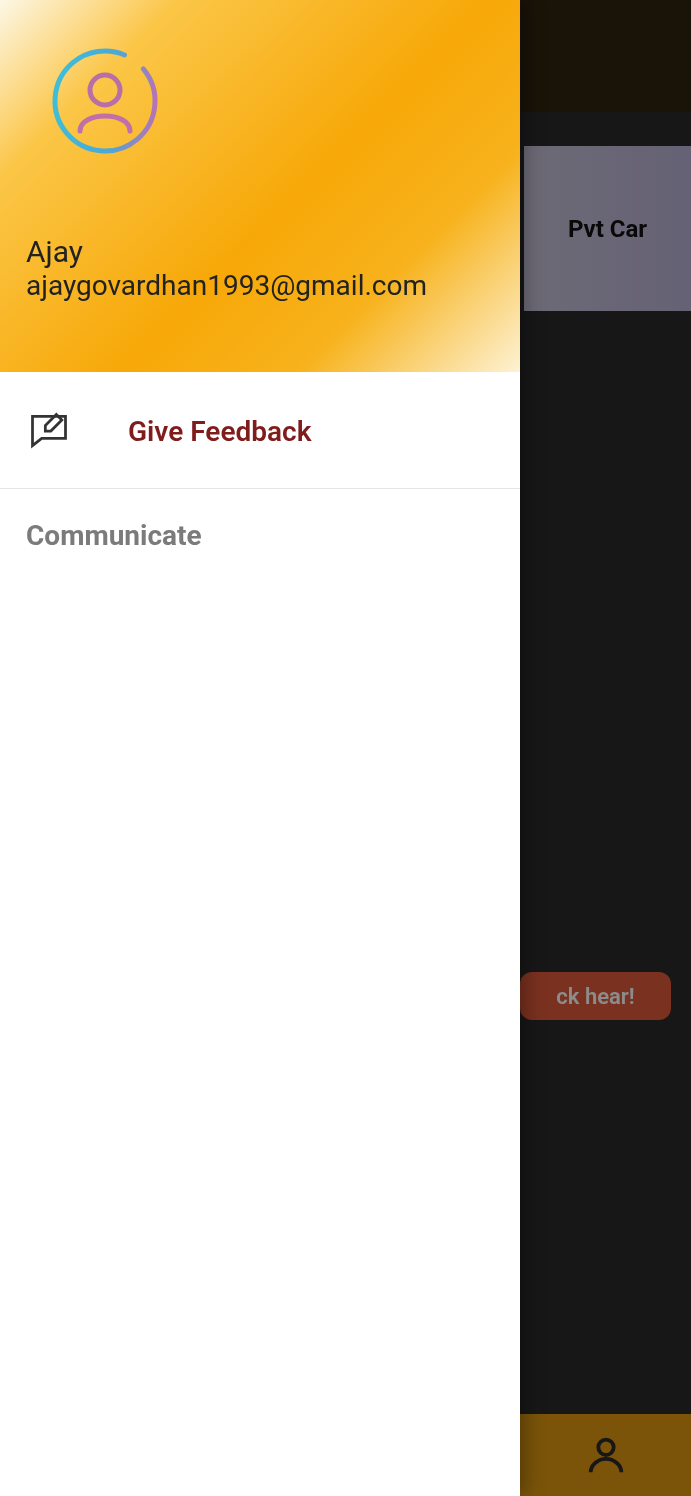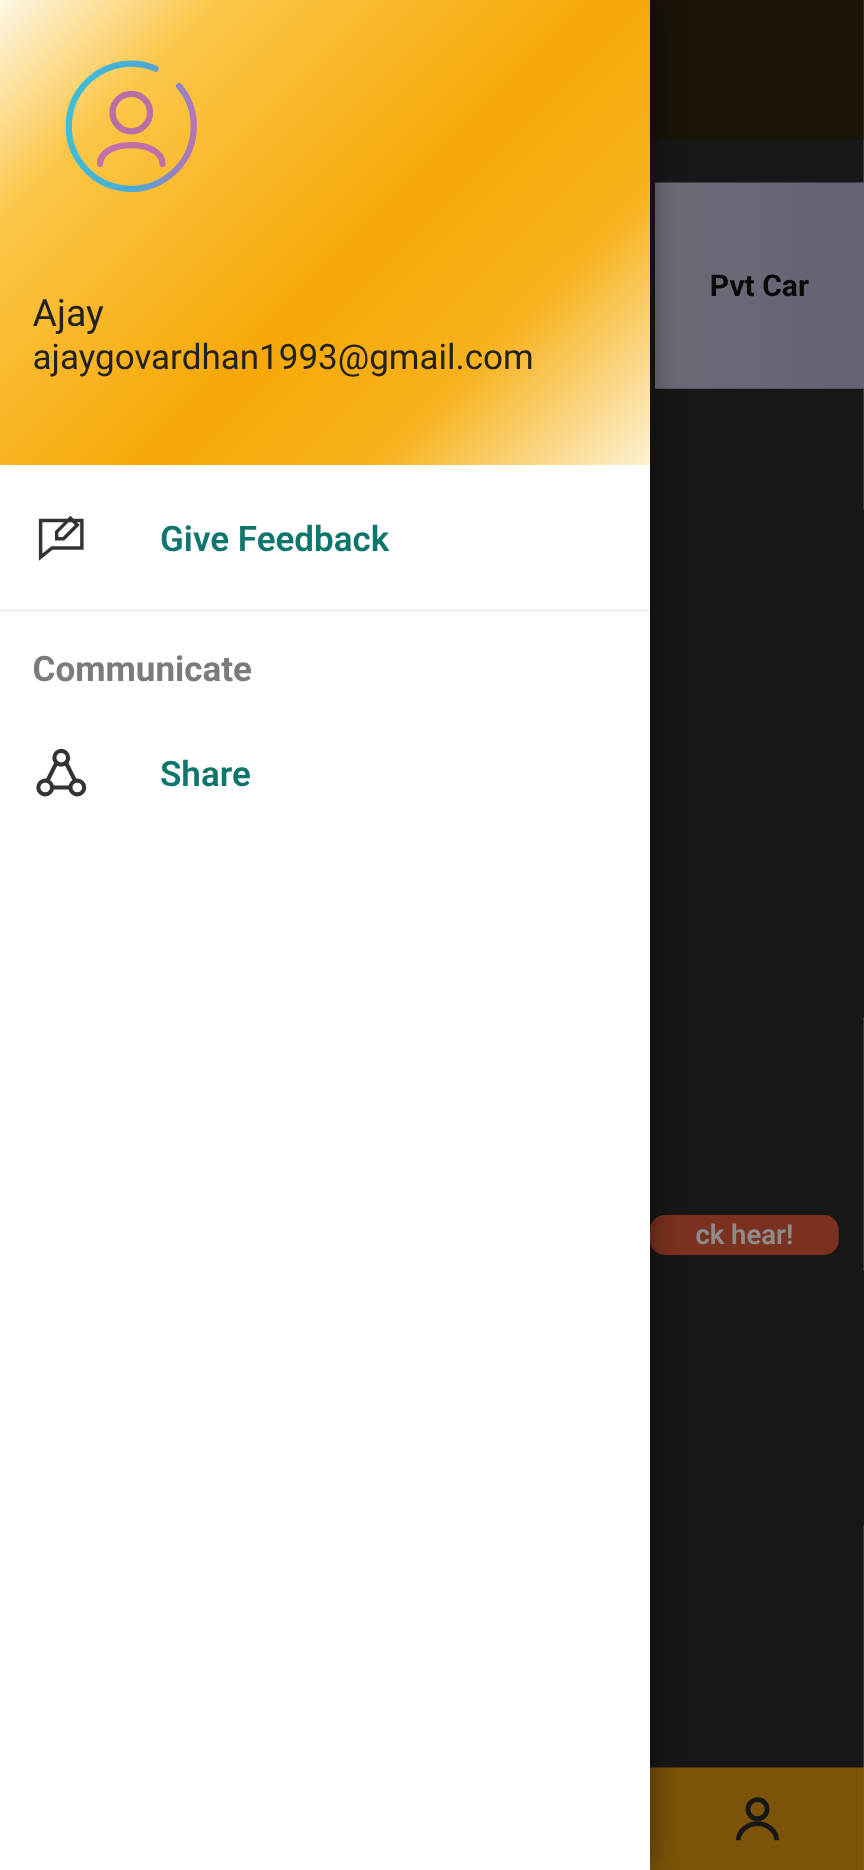--- a/index.html
+++ b/index.html
@@ -6,40 +6,40 @@
   html, body { width: 691px; height: 1496px; overflow: hidden; font-family: -apple-system, Roboto, sans-serif; }
   .screen { position: relative; width: 691px; height: 1496px; background: #2a2a2a; }
 
   
   .bg-content { position: absolute; inset: 0; background: #2a2a2a; }
   .bg-topbar { position: absolute; top: 0; left: 0; right: 0; height: 112px; background: #2e2410; }
   .bg-card { position: absolute; left: 524px; right: 0; height: 165px; display: flex; align-items: center; justify-content: center; font-weight: 700; font-size: 24px; color: #111; }
   .bg-card-1 { top: 146px; background: linear-gradient(90deg, #c7c2d9, #b9b2d6); }
   .bg-card-2 { top: 372px; background: linear-gradient(180deg, #e8e7e4, #a3d7d6); }
   .bg-card-3 { top: 598px; background: linear-gradient(135deg, #f7f1ec, #e88a5f); }
-  .bg-btn { position: absolute; left: 520px; right: 20px; top: 972px; height: 32px; background: #e15a3a; border-radius: 12px; color: #fff; display:flex; align-items:center; justify-content:center; font-size: 22px; font-weight: 600; }
+  .bg-btn { position: absolute; left: 520px; right: 20px; top: 972px; height: 48px; background: #e15a3a; border-radius: 12px; color: #fff; display:flex; align-items:center; justify-content:center; font-size: 22px; font-weight: 600; }
   .bg-bottom { position: absolute; left: 520px; right: 0; bottom: 0; height: 82px; background: #e19a12; display: flex; align-items: center; justify-content: center; }
   .bg-dim { position: absolute; inset: 0; background: rgba(0,0,0,0.45); }
 
   
   .drawer { position: absolute; top: 0; left: 0; width: 520px; height: 1496px; background: #fff; box-shadow: 4px 0 20px rgba(0,0,0,0.35); display: flex; flex-direction: column; }
   .drawer-header {
     height: 372px;
     background: linear-gradient(135deg, #fdf7e6 0%, #fbc647 20%, #f7a808 55%, #f7b21c 75%, #fdf2d4 100%);
     padding: 46px 8px 28px 26px;
     display: flex; flex-direction: column; justify-content: flex-start;
   }
   .profile-icon-wrap { width: 110px; height: 110px; margin-left: 24px; }
   .user-name { margin-top: 78px; font-size: 30px; color: #222; }
   .user-email { font-size: 28px; color: #222; }
 
   .menu-section { padding-top: 14px; }
   .menu-item { display: flex; align-items: center; height: 90px; padding-left: 24px; cursor: pointer; }
   .menu-item .icon-slot { width: 50px; height: 50px; display:flex; align-items:center; justify-content:center; }
-  .menu-item .label { margin-left: 54px; font-size: 28px; font-weight: 600; color: #0f766e; }
+  .menu-item .label { margin-left: 54px; font-size: 28px; font-weight: 600; color: #7f1d1d; }
   .divider { height: 1px; background: #e5e5e5; margin-top: 12px; }
   .section-header { padding: 30px 26px 8px 26px; font-size: 28px; color: #7b7b7b; font-weight: bold; }
 
   svg { display: block; }
 </style>
 </head>
 <body>
 
 <div class="screen">
 
@@ -89,27 +89,14 @@
           </svg>
         </span>
         <span class="label">Give Feedback</span>
       </div>
     </div>
 
     <div class="divider"></div>
 
     <div class="section-header">Communicate</div>
 
-    <div class="menu-section">
-      <div class="menu-item">
-        <span class="icon-slot">
-          <svg width="44" height="44" viewBox="0 0 24 24" fill="none" stroke="#333" stroke-width="1.8">
-            <circle cx="12" cy="5" r="3"></circle>
-            <circle cx="5" cy="18" r="3"></circle>
-            <circle cx="19" cy="18" r="3"></circle>
-            <path d="M10 7l-4 8M14 7l4 8M8 18h8"></path>
-          </svg>
-        </span>
-        <span class="label">Share</span>
-      </div>
-    </div>
   </div>
 </div>
 
 </body></html>

